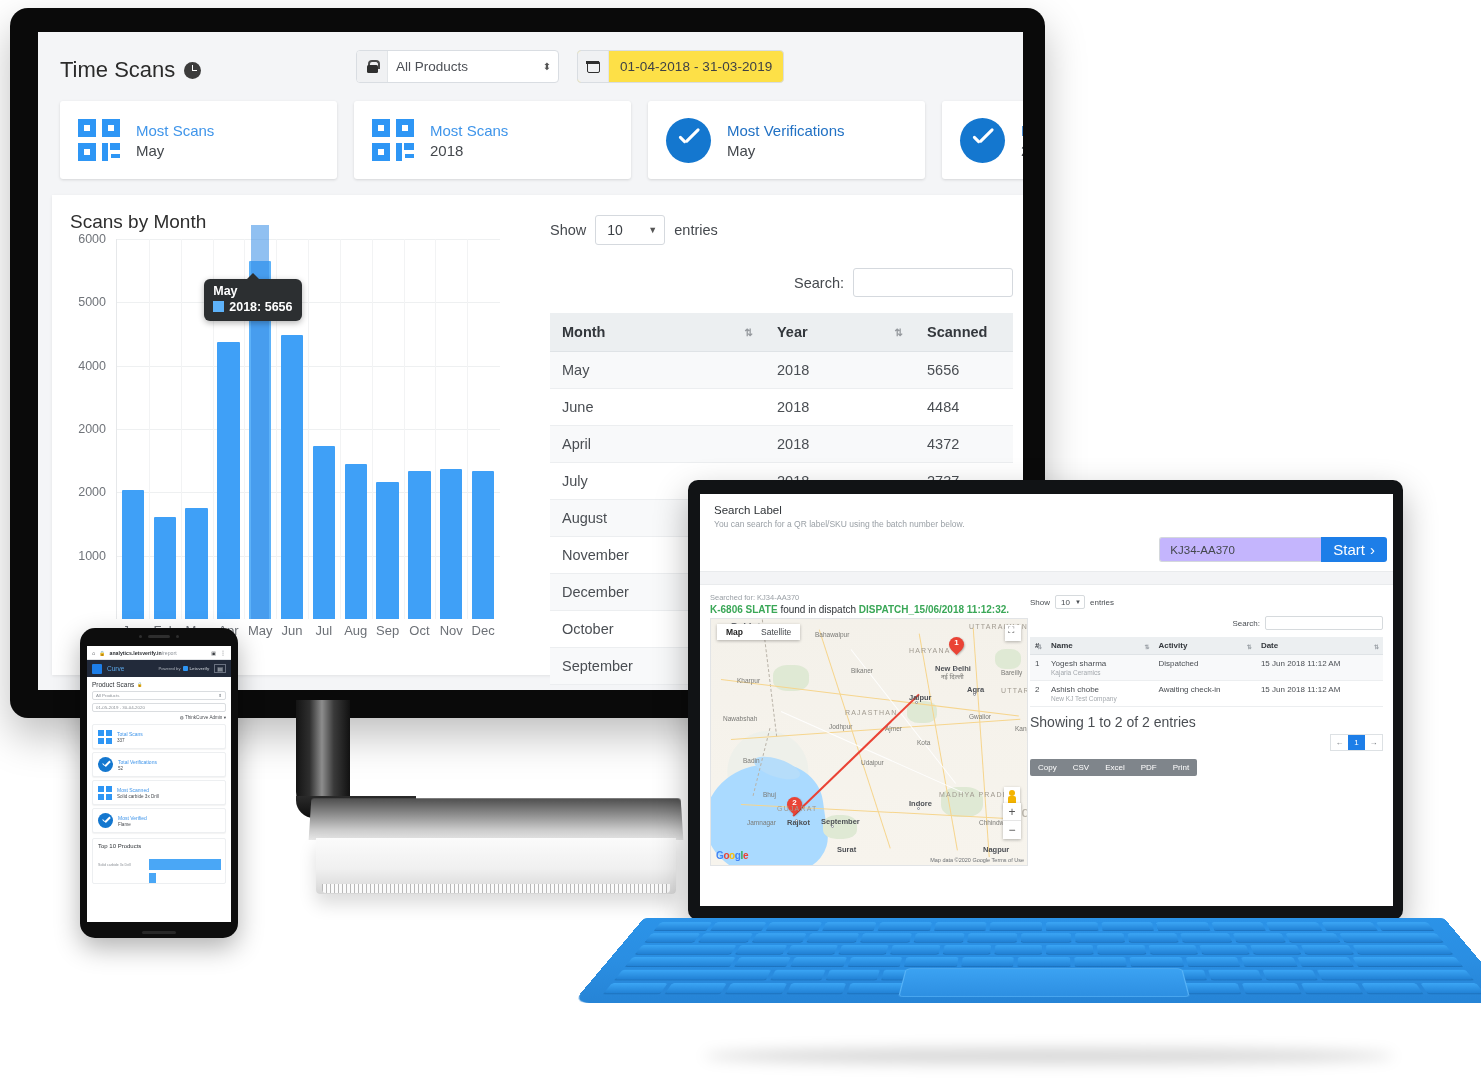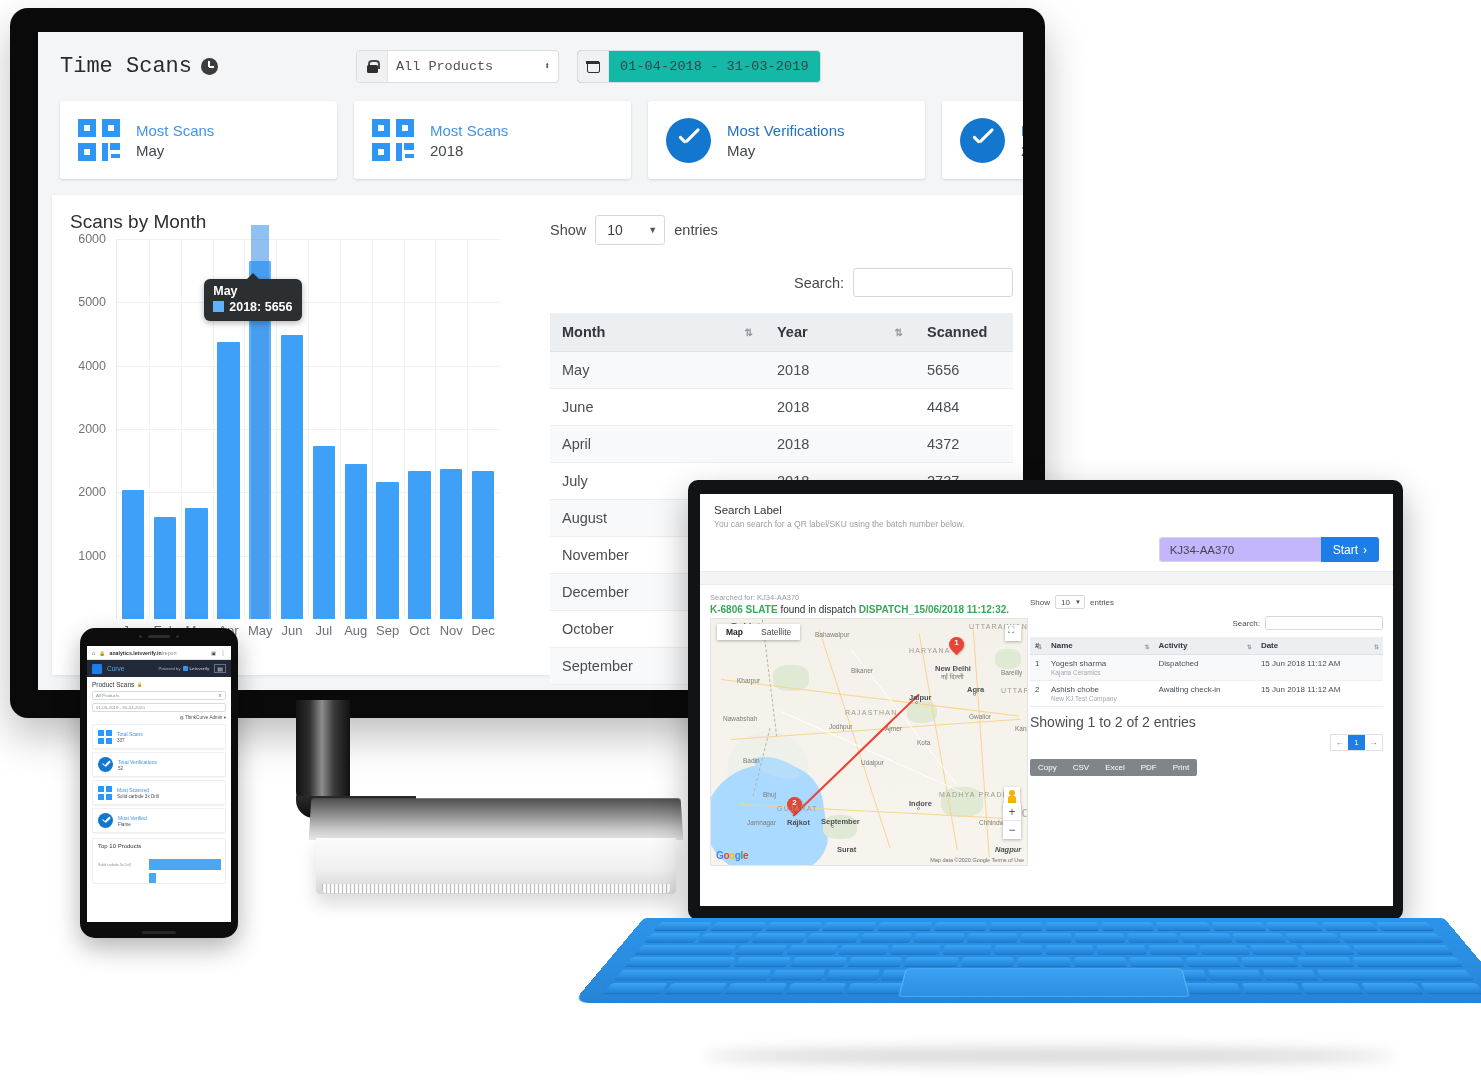--- a/index.html
+++ b/index.html
@@ -52,23 +52,22 @@
     box-shadow: 0 10px 18px rgba(0,0,0,.14);
   }
   .monitor-vents {
     position:absolute; left:322px; top:884px; width:348px; height:9px;
     background: repeating-linear-gradient(90deg,#b8b8b8 0 1px,#fafafa 1px 4px);
     border-radius:0 0 4px 4px;
   }
 
   
   .topbar {
-    display: flex; align-items: center; gap: 18px;
+    display: flex; align-items: flex-end; gap: 18px;
     padding: 18px 22px 12px 22px;
-    font-family: Liberation Mono, monospace;
   }
   .page-title {
     font-size: 22px; color: #2b2b2b; font-weight: 400;
     display: flex; align-items: center; gap: 9px;
     min-width: 278px;
   }
   .clock-icon {
     width: 17px; height: 17px; border-radius: 50%;
     background: #3c3c3c; position: relative; display:inline-block;
   }
@@ -83,21 +82,21 @@
   .select-addon {
     width:31px; background:#f0f1f3; border-right:1px solid #e2e5e8;
     display:flex;align-items:center;justify-content:center;border-radius:3px 0 0 3px;
   }
   .lock-icon{ width:11px;height:13px;position:relative;display:block; }
   .lock-icon:before{content:"";position:absolute;left:1.5px;top:0;width:8px;height:7px;border:2px solid #4a4a4a;border-bottom:none;border-radius:4px 4px 0 0;}
   .lock-icon:after{content:"";position:absolute;left:0;top:5px;width:11px;height:8px;background:#2f2f2f;border-radius:1.5px;}
   .select-text{ flex:1; display:flex;align-items:center; padding:0 8px; font-size:13.5px; color:#4d5056; }
   .select-caret{ width:22px; display:flex;align-items:center;justify-content:center;font-size:10px;color:#555; line-height:1;}
 
-  .date-wrap{ display:flex;align-items:stretch;height:33px;border:1px solid #d9dde2;border-radius:4px;background:#14b8a6;}
+  .date-wrap{ display:flex;align-items:stretch;height:33px;border:1px solid #d9dde2;border-radius:4px;background:#fde047;}
   .date-addon{ width:31px;background:#f0f1f3;border-right:1px solid #e2e5e8;display:flex;align-items:center;justify-content:center;border-radius:3px 0 0 3px;}
   .cal-icon{ width:13px;height:12px;border:1.8px solid #2f2f2f;border-radius:2px;position:relative;display:block;}
   .cal-icon:before{content:"";position:absolute;left:-1.8px;top:-1px;width:13px;height:3px;background:#2f2f2f;}
   .date-text{ padding:0 11px;display:flex;align-items:center;font-size:13.5px;color:#3e4146;letter-spacing:.1px;}
 
   
   .cards { display:flex; gap:17px; padding: 6px 0 16px 22px; }
   .card {
     background:#fff; border-radius:3px; box-shadow:0 1px 3px rgba(0,0,0,.13);
     height:78px; width:277px; flex:0 0 277px;
@@ -199,28 +198,28 @@
     position:relative; padding: 8px 20px;
   }
   .kbrow{ display:flex; gap:4px; margin-bottom:4px; justify-content:center; }
   .key{ height:16px; flex:1; background:linear-gradient(180deg,#3ba6f5,#1f7ed2); border-radius:2.5px; box-shadow:inset 0 -1px 0 rgba(0,0,0,.18); }
   .key.w2{ flex:2 } .key.w3{ flex:3 } .key.w6{ flex:7 }
   .trackpad{ position:absolute; left:50%; transform:translateX(-50%); bottom:8px; width:250px;height:42px;
     background:linear-gradient(180deg,#3ba2f2,#2d8fe2); border:1px solid #59b4f7; border-radius:4px; }
   .kb-shadow{ position:absolute; left:60px; bottom:-10px; width:690px; height:16px; background:rgba(0,0,0,.16); filter:blur(7px); border-radius:50%; }
 
   
-  .sl-head{ padding:10px 14px 9px 14px; border-bottom:1px solid #e9ebed; }
+  .sl-head{ padding:10px 6px 9px 14px; border-bottom:1px solid #e9ebed; }
   .sl-title{ font-size:11.5px; color:#2f3337; }
   .sl-sub{ font-size:8.5px; color:#9aa0a6; margin-top:3px; }
   .sl-inputrow{ display:flex; justify-content:flex-end; align-items:center; gap:0; margin-top:8px; }
   .sl-input{ width:162px; height:25px; border:1px solid #d4d8dc; border-right:none; border-radius:3px 0 0 3px;
     background:#c4b5fd; display:flex;align-items:center;padding:0 10px;font-size:11.5px;color:#44484d; }
   .sl-start{ height:25px; background:#1d7ee8; color:#fff; border-radius:0 3px 3px 0; padding:0 12px;
-    display:flex;align-items:center;gap:5px;font-size:12px; }
+    display:flex;align-items:center;gap:5px;font-size:15px; }
   .sl-band{ height:13px; background:#f3f4f6; border-bottom:1px solid #e9ebed; }
   .sl-body{ display:flex; padding:8px 10px 0 10px; }
   .sl-left{ width:320px; }
   .searched-for{ font-size:7.5px; color:#9aa0a6; }
   .found-line{ font-size:10px; color:#3aa757; margin:2px 0 3px 0; }
   .found-line b{ color:#3aa757; }
 
   .map{ width:318px; height:248px; position:relative; overflow:hidden; border:1px solid #e2e4e6;
     background: #f2efe9; }
   .map-land{ position:absolute; inset:0; background:
@@ -650,21 +649,21 @@
               <div class="map-label" style="left:258px;top:94px;">Gwalior</div>
               <div class="map-label" style="left:174px;top:106px;">Ajmer</div>
               <div class="map-label" style="left:206px;top:120px;">Kota</div>
               <div class="map-label" style="left:150px;top:140px;">Udaipur</div>
               <div class="map-label" style="left:52px;top:172px;">Bhuj</div>
               <div class="map-label state" style="left:66px;top:186px;">GUJARAT</div>
               <div class="map-label" style="left:36px;top:200px;">Jamnagar</div>
               <div class="map-label city" style="left:198px;top:180px;">Indore</div>
               <div class="map-label state" style="left:228px;top:172px;">MADHYA PRADESH</div>
               <div class="map-label" style="left:268px;top:200px;">Chhindwara</div>
-              <div class="map-label city" style="left:284px;top:226px;font-style:italic;">Nagpur</div>
+              <div class="map-label city" style="left:272px;top:226px;">Nagpur</div>
               <div class="map-label city" style="left:126px;top:226px;">Surat</div>
               <div class="map-label" style="left:304px;top:106px;">Kanpur</div>
               <div style="position:absolute;left:296px;top:184px;font-size:15px;color:#b9b4aa;letter-spacing:1px;">India</div>
 
               <div class="map-dot" style="left:243px;top:49px;"></div>
               <div class="map-dot" style="left:204px;top:82px;"></div>
               <div class="map-dot" style="left:262px;top:74px;"></div>
               <div class="map-dot" style="left:84px;top:200px;"></div>
               <div class="map-dot" style="left:120px;top:206px;"></div>
               <div class="map-dot" style="left:206px;top:188px;"></div>

